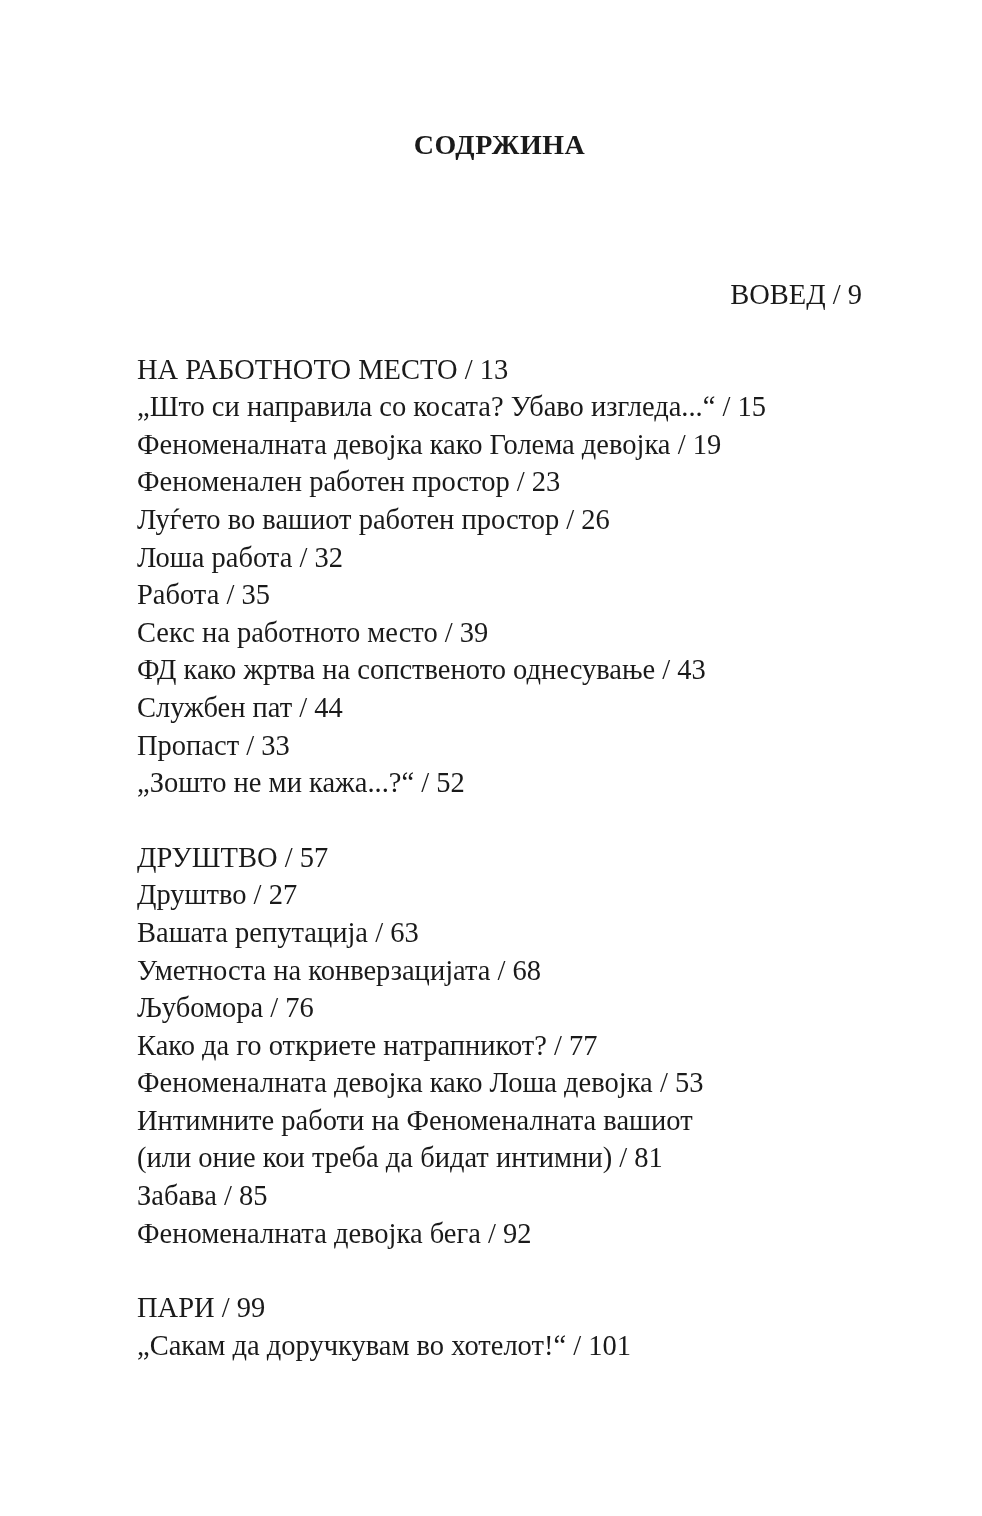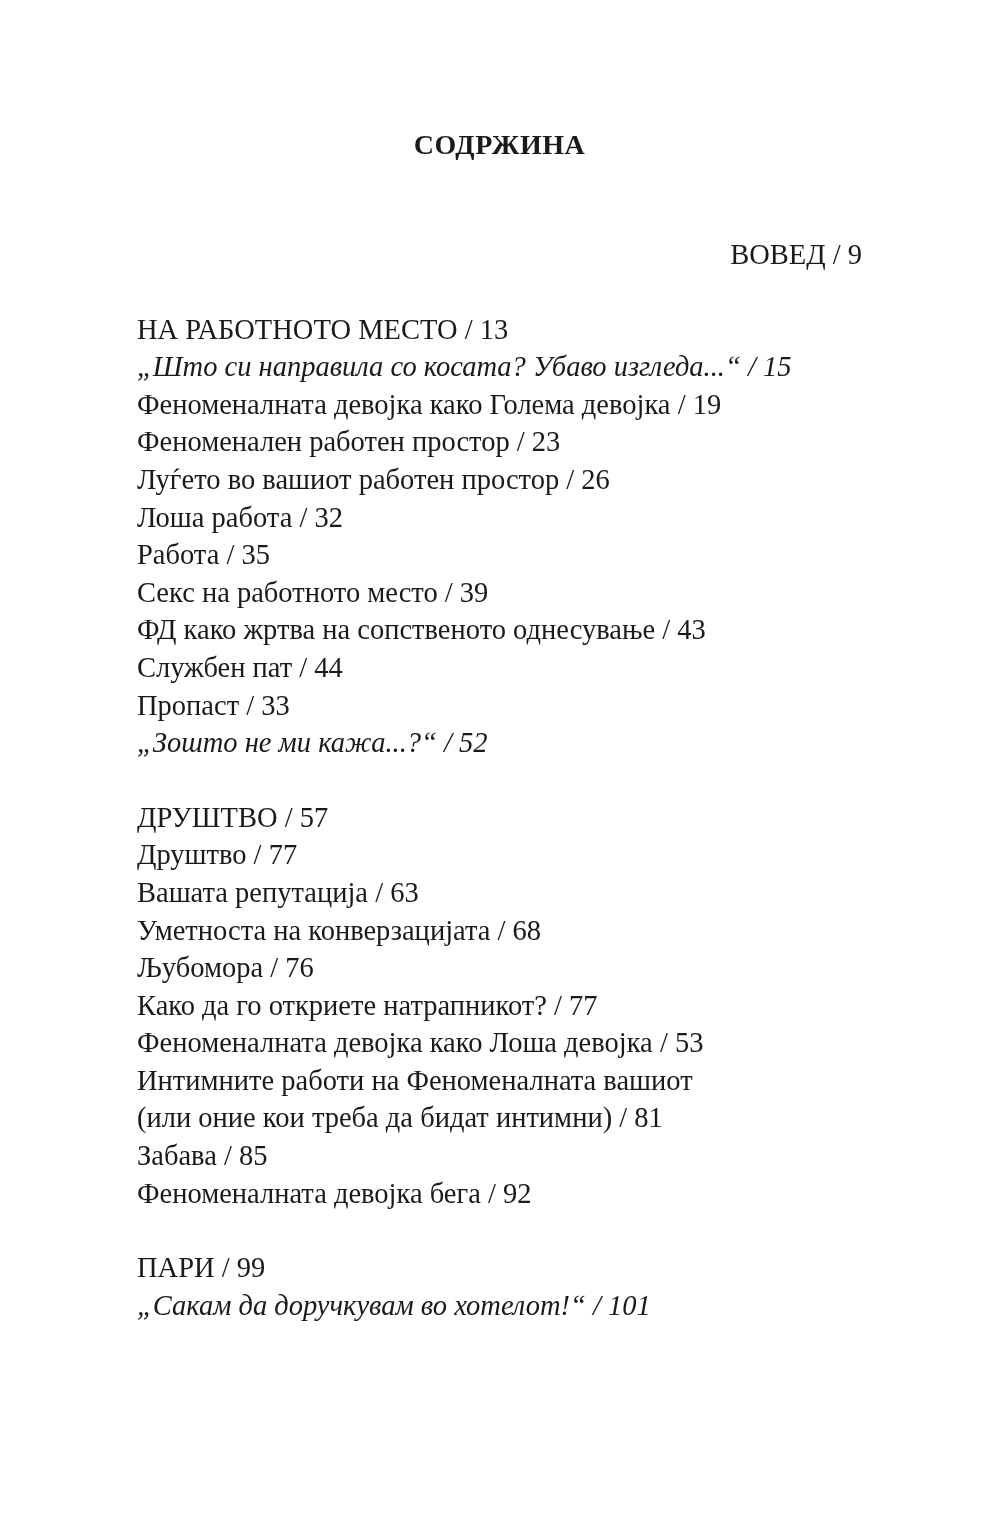--- a/index.html
+++ b/index.html
@@ -16,30 +16,30 @@
     height: 1516px;
     background: #ffffff;
     padding: 126px 120px 0 137px;
   }
   .page-title {
     font-weight: bold;
     font-size: 28px;
     letter-spacing: 0.5px;
     text-align: center;
     line-height: 38px;
-    margin-bottom: 72px;
+    margin-bottom: 112px;
   }
   .toc-section { margin-top: 37px; }
   .toc-section:first-of-type { margin-top: 0; text-align: right; }
   .toc-line {
     font-size: 28.5px;
     line-height: 37.6px;
     white-space: nowrap;
   }
-  .toc-line.italic { font-style: italic; }
+  .toc-line.italic { }
   .toc-line.italic-indent { font-style: italic; padding-left: 13px; }
 </style>
 </head>
 <body>
 
 <div class="page">
   <h1 class="page-title">СОДРЖИНА</h1>
 
   <main>
       <section class="toc-section">
@@ -54,21 +54,21 @@
         <div class="toc-line">Лоша работа / 32</div>
         <div class="toc-line">Работа / 35</div>
         <div class="toc-line">Секс на работното место / 39</div>
         <div class="toc-line">ФД како жртва на сопственото однесување / 43</div>
         <div class="toc-line">Службен пат / 44</div>
         <div class="toc-line">Пропаст / 33</div>
         <div class="toc-line italic">„Зошто не ми кажа...?“ / 52</div>
       </section>
       <section class="toc-section">
     <div class="toc-line heading">ДРУШТВО / 57</div>
-        <div class="toc-line">Друштво / 77</div>
+        <div class="toc-line">Друштво / 27</div>
         <div class="toc-line">Вашата репутација / 63</div>
         <div class="toc-line">Уметноста на конверзацијата / 68</div>
         <div class="toc-line">Љубомора / 76</div>
         <div class="toc-line">Како да го откриете натрапникот? / 77</div>
         <div class="toc-line">Феноменалната девојка како Лоша девојка / 53</div>
         <div class="toc-line">Интимните работи на Феноменалната вашиот</div>
         <div class="toc-line">(или оние кои треба да бидат интимни) / 81</div>
         <div class="toc-line">Забава / 85</div>
         <div class="toc-line">Феноменалната девојка бега / 92</div>
       </section>

